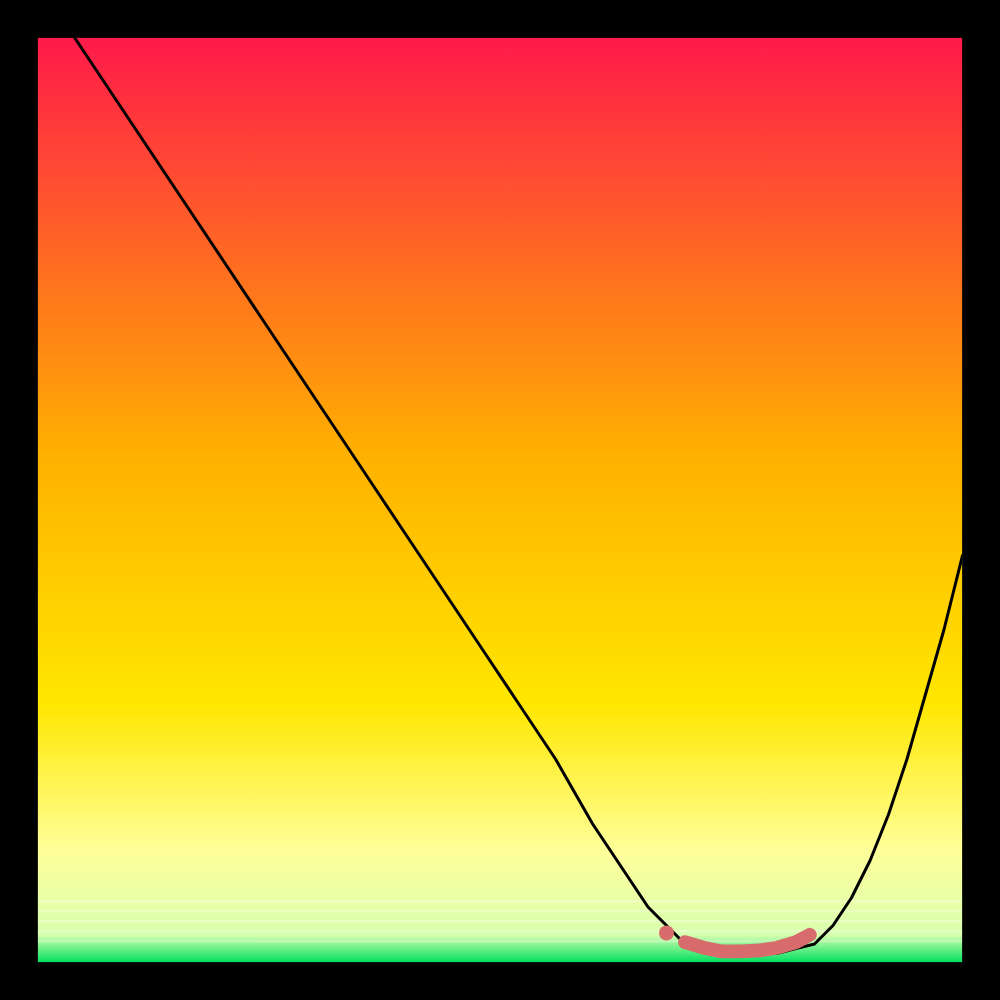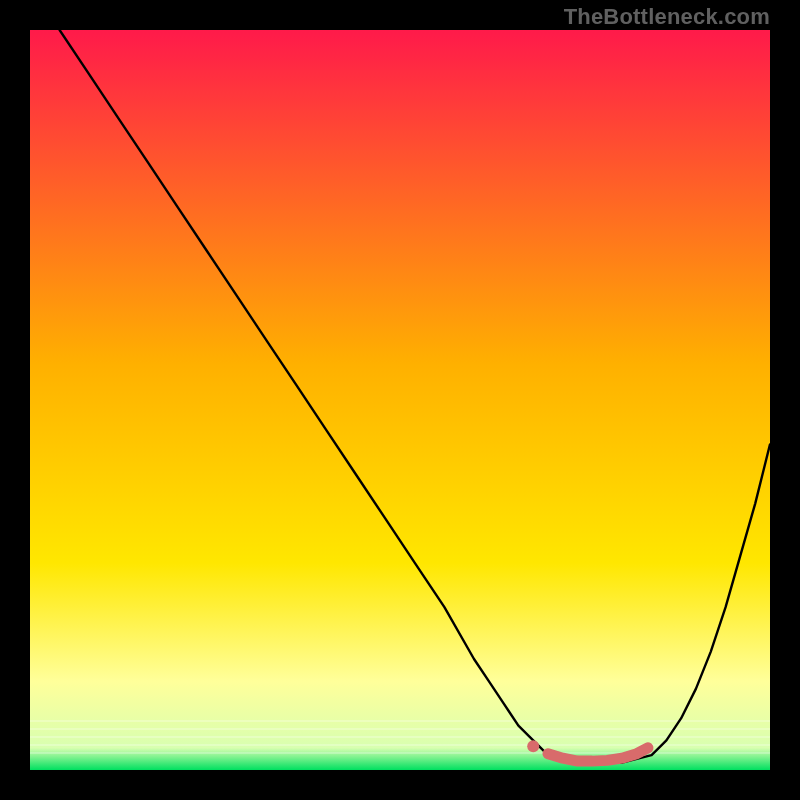--- a/index.html
+++ b/index.html
@@ -66,14 +66,13 @@
         <rect x="0" y="722" width="740" height="2" fill="#ffffff"></rect>
       </g>
 
       <path id="curve-path" d="M29.60 0.00 L59.20 44.40 L88.80 88.80 L118.40 133.20 L148.00 177.60 L177.60 222.00 L207.20 266.40 L236.80 310.80 L266.40 355.20 L296.00 399.60 L325.60 444.00 L355.20 488.40 L384.80 532.80 L414.40 577.20 L444.00 629.00 L458.80 651.20 L473.60 673.40 L488.40 695.60 L503.20 710.40 L518.00 725.20 L532.80 728.90 L547.60 732.60 L562.40 732.60 L577.20 732.60 L592.00 732.60 L606.80 728.90 L621.60 725.20 L636.40 710.40 L651.20 688.20 L666.00 658.60 L680.80 621.60 L695.60 577.20 L710.40 525.40 L725.20 473.60 L740.00 414.40" fill="none" stroke="#000000" stroke-width="2.4" stroke-linecap="round" stroke-linejoin="round"></path>
 
       <path id="highlight-path" d="M518.00 723.72 L532.80 728.16 L547.60 731.12 L562.40 731.12 L577.20 730.38 L592.00 728.16 L606.80 723.72 L617.90 717.80" fill="none" stroke="#d86b6b" stroke-width="11" stroke-linecap="round" stroke-linejoin="round"></path>
 
       <circle id="highlight-dot" cx="503.20" cy="716.32" r="6" fill="#d86b6b"></circle>
     </svg>
   </div>
-  <div class="attribution">TheBottleneck.com</div>
 </div>
 
 </body></html>

